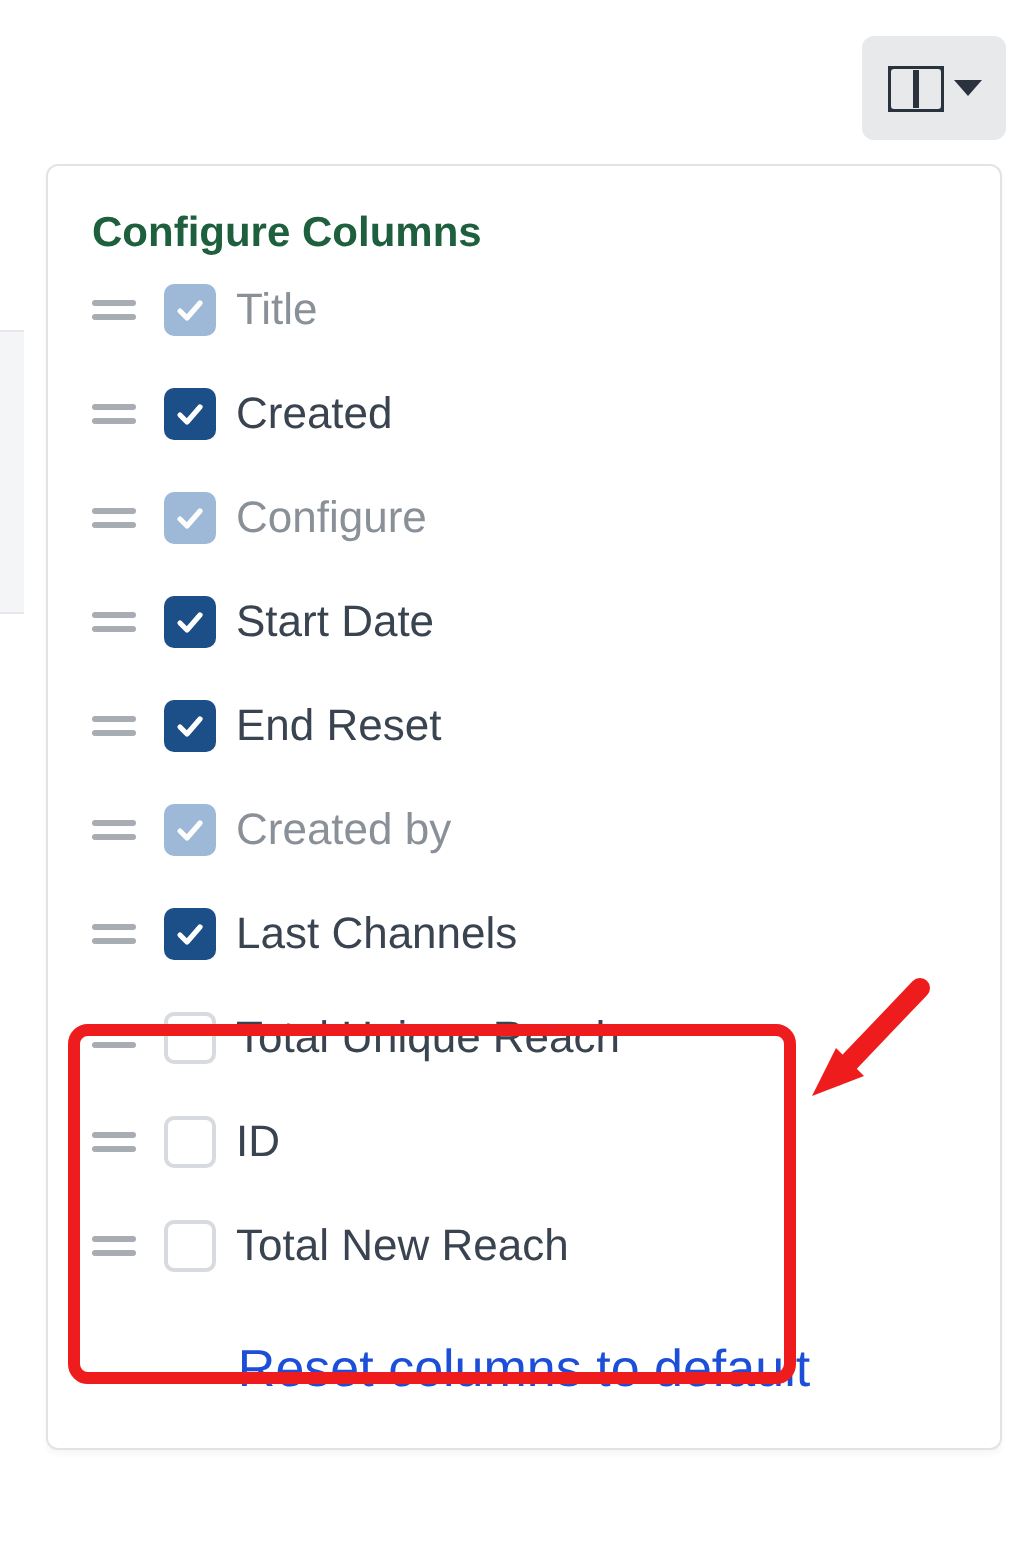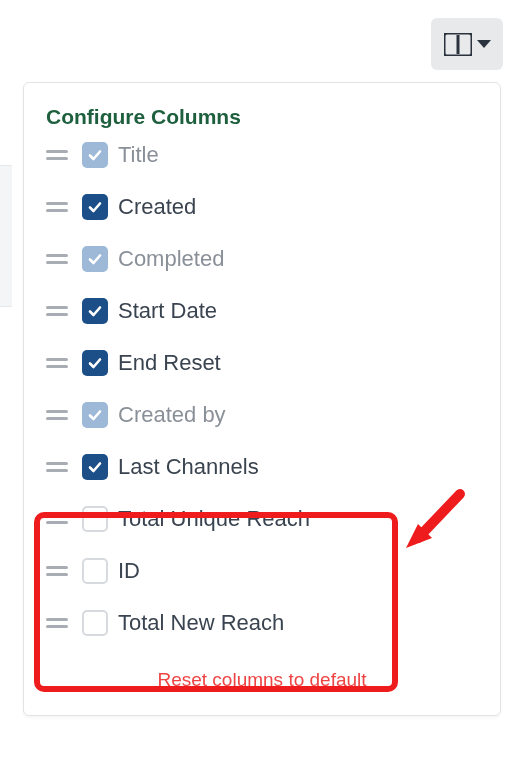--- a/index.html
+++ b/index.html
@@ -111,22 +111,22 @@
   .cb svg { width: 16px; height: 16px; }
 
   .label {
     font-size: 22px;
     color: #3a4450;
   }
   .label.muted { color: #8a9098; }
 
   .reset {
     text-align: center;
-    color: #ef4444;
-    font-size: 19px;
+    color: #1d4ed8;
+    font-size: 26px;
     padding: 20px 0 6px 0;
     cursor: pointer;
   }
 
   
   .highlight-box {
     position: absolute;
     border: 6px solid #ee1c1c;
     border-radius: 10px;
     pointer-events: none;
@@ -181,21 +181,21 @@
       <div class="row">
         <div class="drag">
           <span></span>
           <span></span>
         </div>
         <div class="cb checked-muted">
           <svg viewBox="0 0 16 16">
             <path d="M3 8.5 L6.5 12 L13 4.5" fill="none" stroke="#ffffff" stroke-width="2.6" stroke-linecap="round" stroke-linejoin="round"></path>
           </svg>
         </div>
-        <span class="label muted">Completed</span>
+        <span class="label muted">Configure</span>
       </div>
       <div class="row">
         <div class="drag">
           <span></span>
           <span></span>
         </div>
         <div class="cb checked">
           <svg viewBox="0 0 16 16">
             <path d="M3 8.5 L6.5 12 L13 4.5" fill="none" stroke="#ffffff" stroke-width="2.6" stroke-linecap="round" stroke-linejoin="round"></path>
           </svg>

